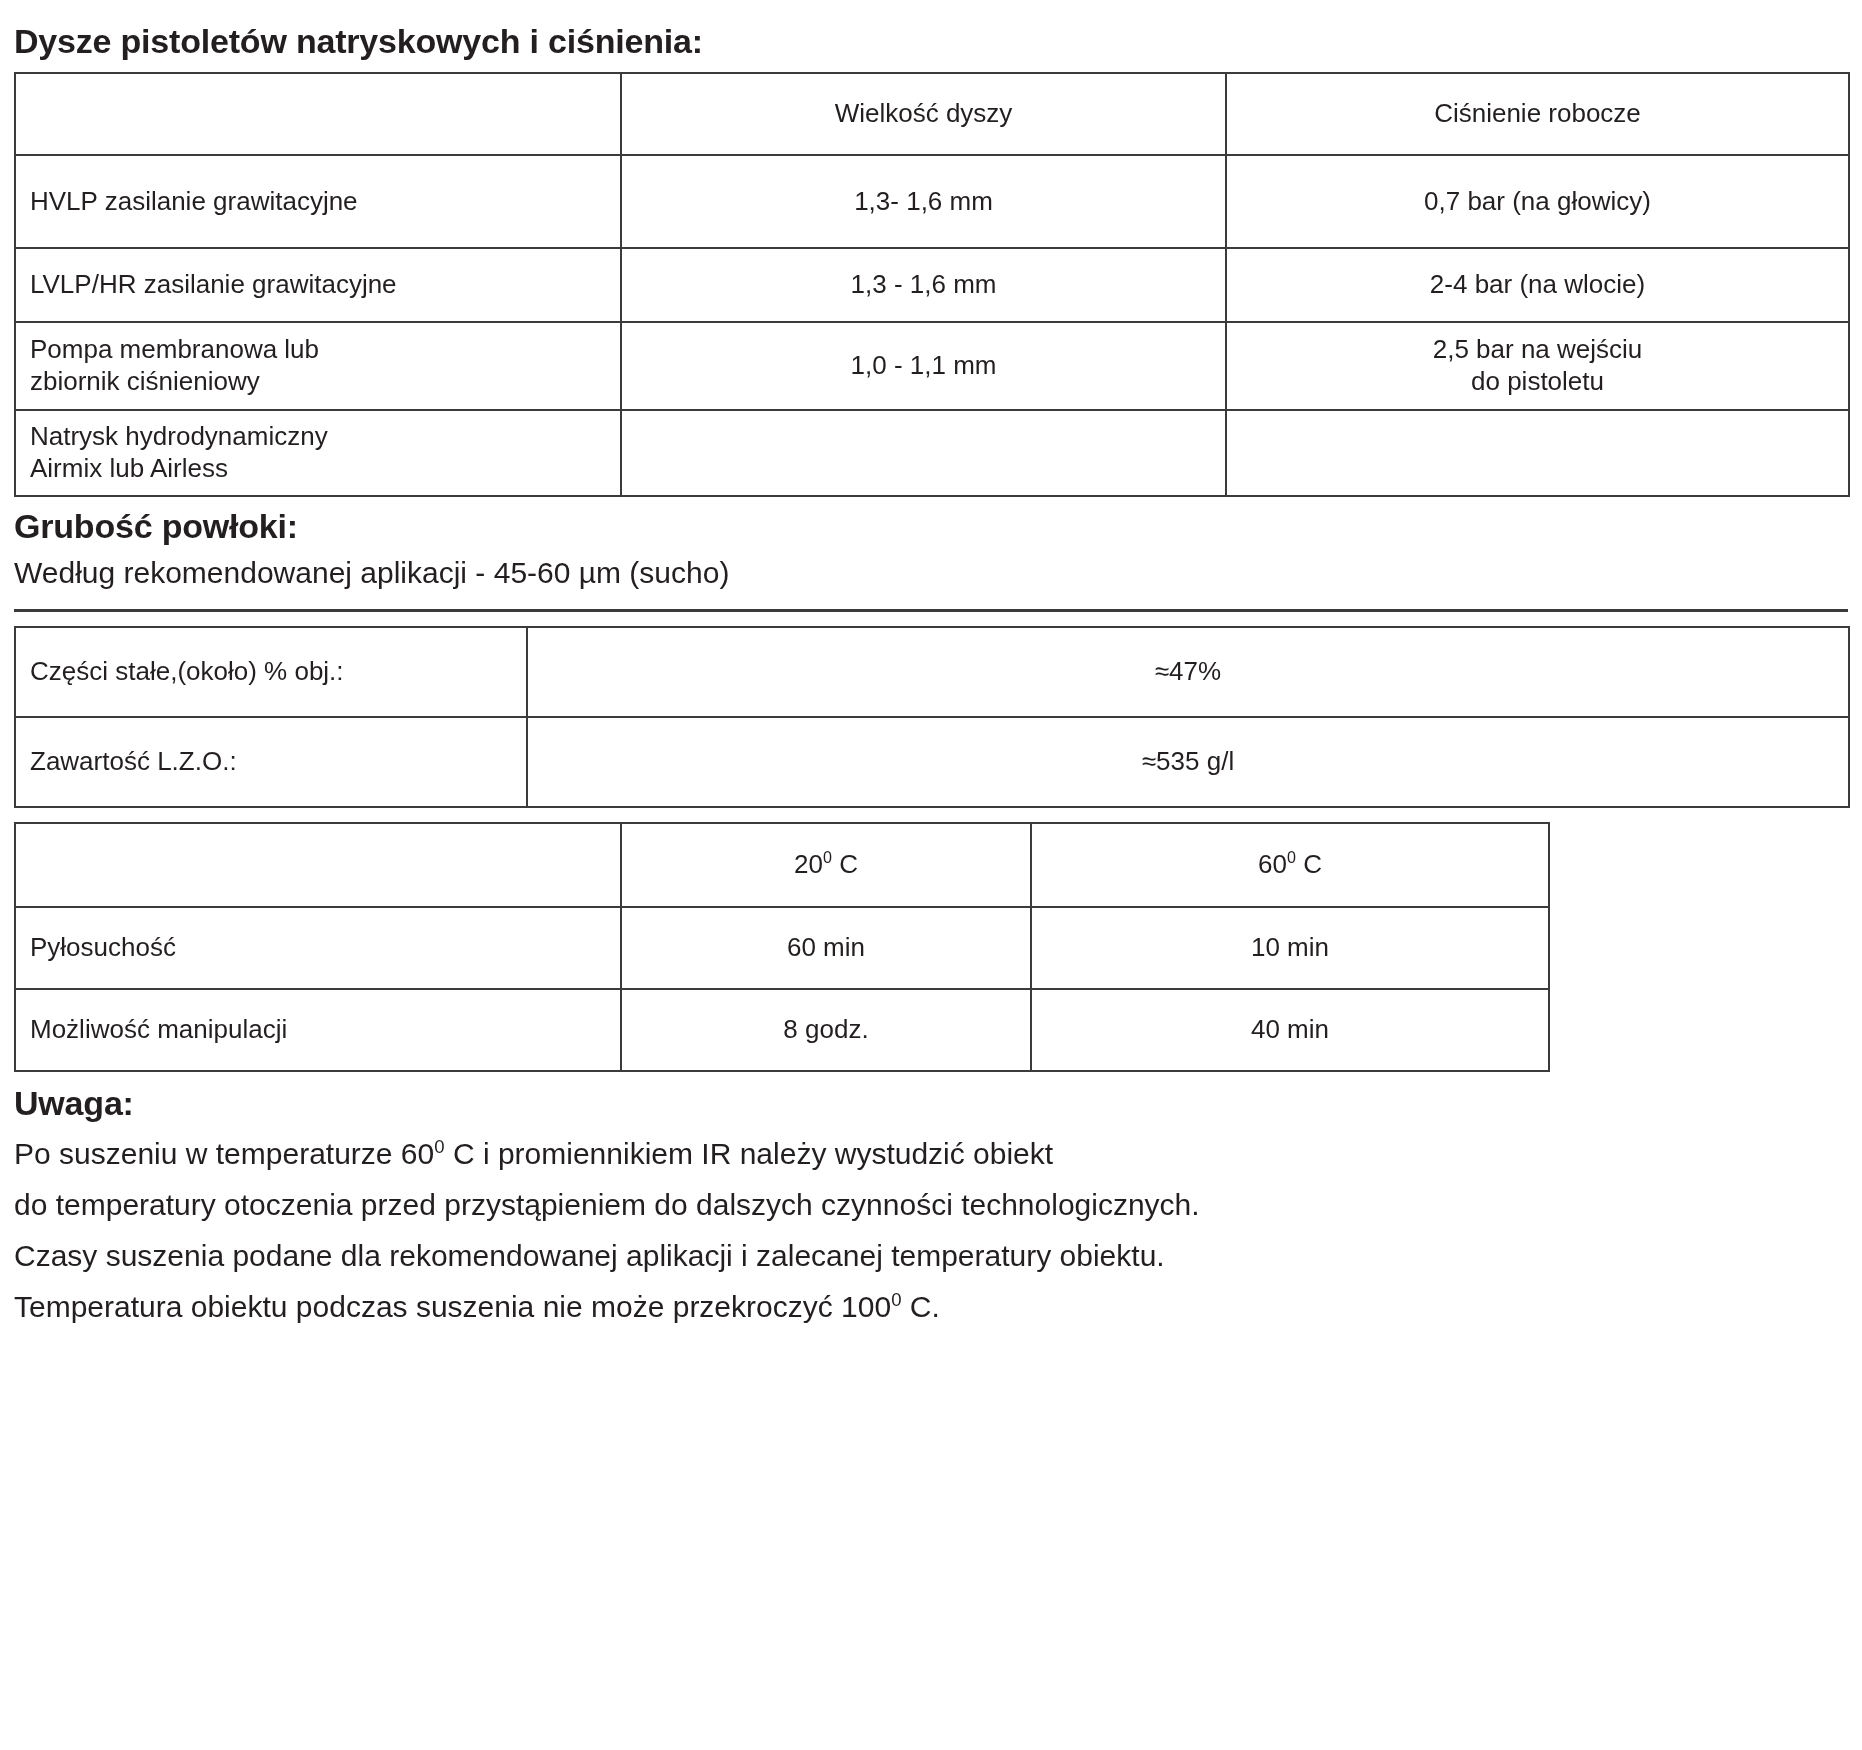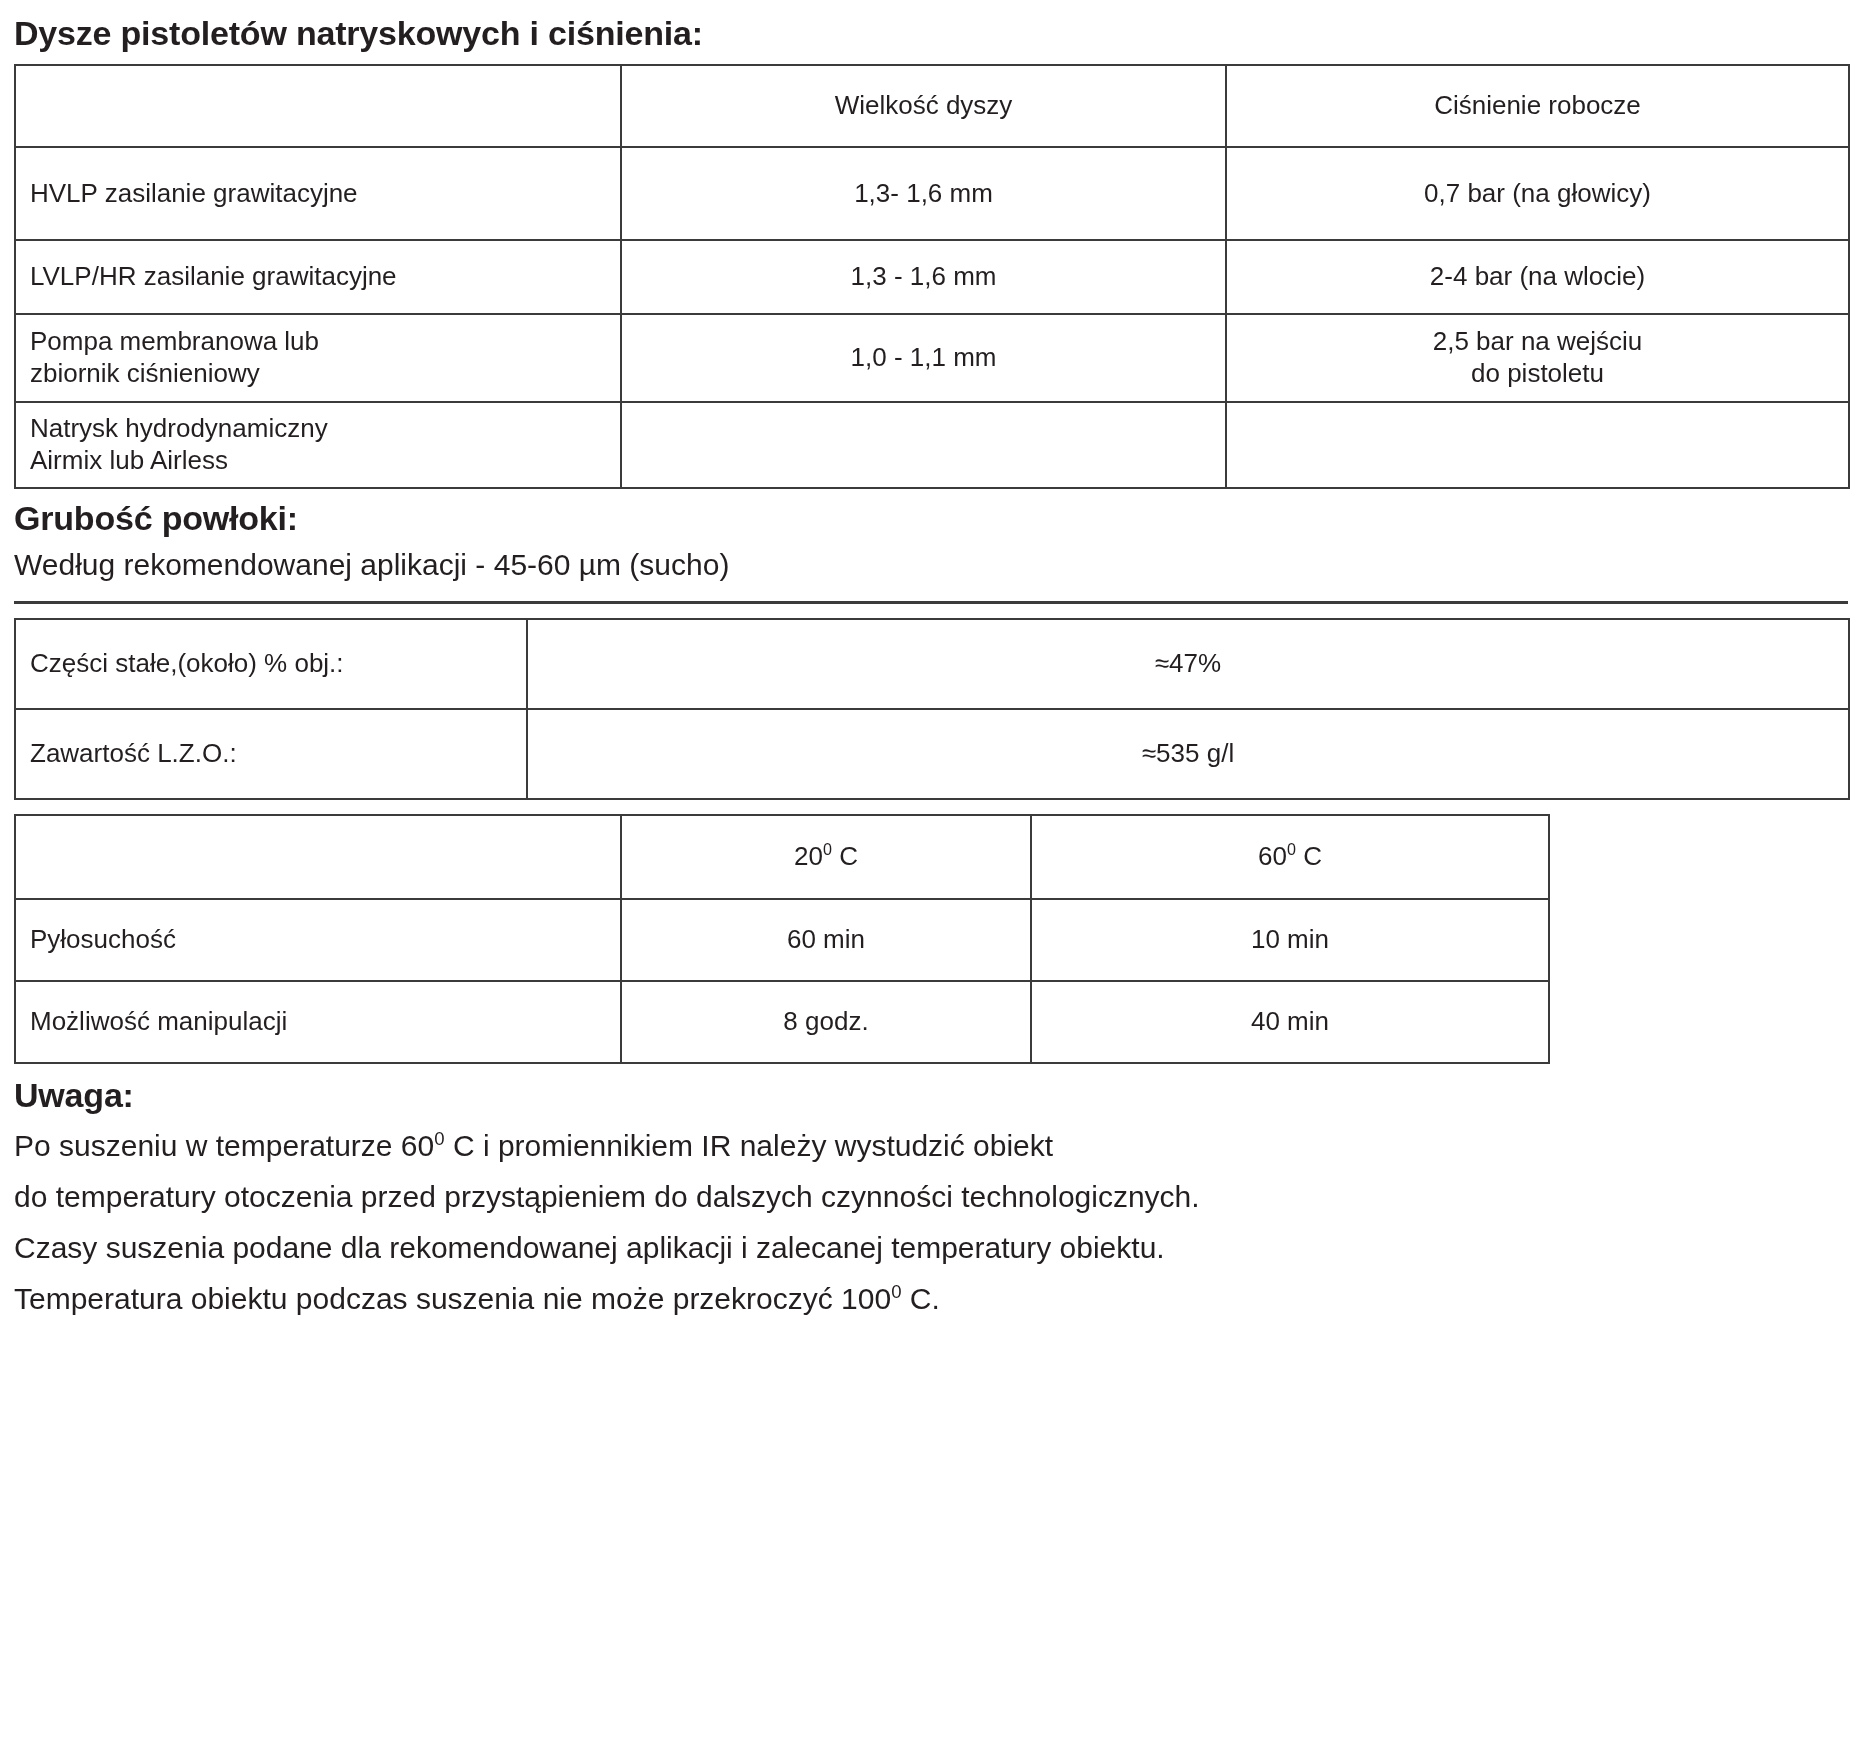--- a/index.html
+++ b/index.html
@@ -107,21 +107,21 @@
     padding: 0;
   }
 
   .twoline { white-space: pre-line; }
 </style>
 </head>
 <body>
 
 <div class="page">
 
-  <h2 class="section-head" style="margin-top:16px;">Dysze pistoletów natryskowych i ciśnienia:</h2>
+  <h2 class="section-head" style="margin-top:24px;">Dysze pistoletów natryskowych i ciśnienia:</h2>
 
   <div class="gap-sm"></div>
 
   <table class="doc-table" id="nozzle-table">
     <colgroup>
         <col class="c1">
         <col class="c2">
         <col class="c3">
       </colgroup>
     <tbody>

